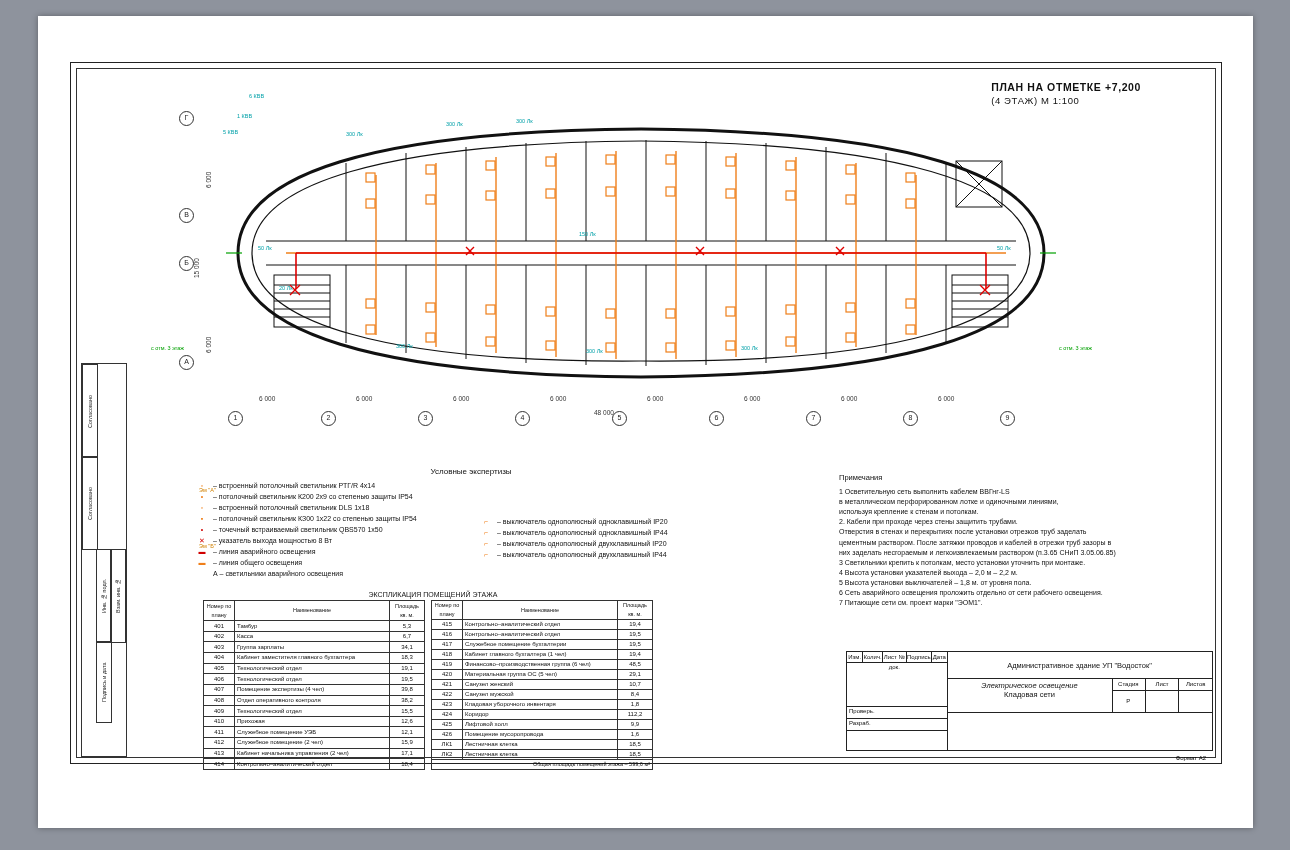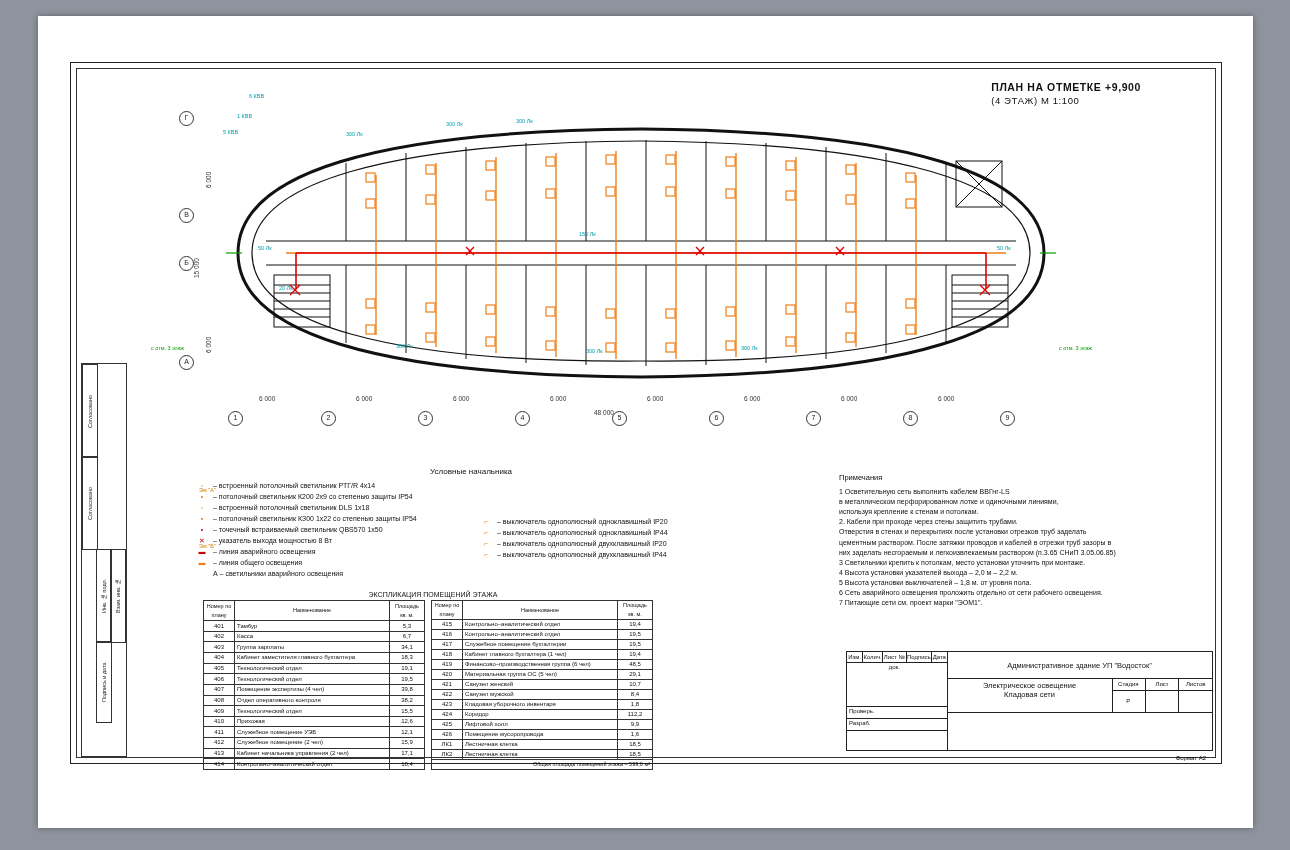--- a/index.html
+++ b/index.html
@@ -70,21 +70,21 @@
 <body>
 
 <div class="viewport">
   <div class="paper">
     <div class="sheet">
       <div class="inner-border"></div>
 
       <div class="plan-area">
 
         <div class="plan-title">
-          <span>ПЛАН   НА   ОТМЕТКЕ    +9,900</span>
+          <span>ПЛАН   НА   ОТМЕТКЕ    +7,200</span>
           <span class="sub">(4  ЭТАЖ)   М 1:100</span>
         </div>
 
         <div class="bld">
           <svg width="830" height="300" viewBox="0 0 830 300">
 
             <path d="M12,150 C12,70 150,28 415,26 C680,28 818,70 818,150 C818,230 680,272 415,274 C150,272 12,230 12,150 Z" fill="#ffffff" stroke="#111" stroke-width="3"></path>
             <path d="M26,150 C26,80 160,40 415,38 C670,40 804,80 804,150 C804,220 670,260 415,258 C160,260 26,220 26,150 Z" fill="none" stroke="#111" stroke-width="1.2"></path>
 
             <path d="M40,138 L790,138" stroke="#111" stroke-width="1"></path>
@@ -260,21 +260,21 @@
         <div class="lbl tiny-cyan" style="left:148px;top:212px;">20 Лк</div>
         <div class="lbl tiny-cyan" style="left:448px;top:158px;">150 Лк</div>
         <div class="lbl tiny-cyan" style="left:118px;top:20px;">6 КВВ</div>
         <div class="lbl tiny-cyan" style="left:106px;top:40px;">1 КВВ</div>
         <div class="lbl tiny-cyan" style="left:92px;top:56px;">5 КВВ</div>
         <div class="lbl tiny-green" style="left:20px;top:272px;">с отм. 3 этаж</div>
         <div class="lbl tiny-green" style="left:928px;top:272px;">с отм. 3 этаж</div>
       </div>
 
       <div class="legend">
-        <div class="legend-title">Условные начальника</div>
+        <div class="legend-title">Условные экспертизы</div>
         <div class="legend-2col">
           <div class="col">
             <div class="legend-row">
                 <span class="sym" style="color:#ef7f1a;">▫</span>
                 <span>– встроенный потолочный светильник РТГ/R 4x14</span>
               </div>
             <div class="legend-row">
                 <span class="sym" style="color:#ef7f1a;">•</span>
                 <span>– потолочный светильник К200 2x9 со степенью защиты IP54</span>
               </div>
@@ -529,21 +529,21 @@
           <div style="position:absolute;left:0;top:66px;right:0;height:12px;border-bottom:1px solid #222;">
             <span class="tb-txt" style="left:2px;top:2px;">Разраб.</span>
           </div>
         </div>
 
         <div class="tb-mid" style="height:98px;">
           <div style="position:absolute;left:0;top:0;right:0;height:26px;border-bottom:1px solid #222;display:flex;align-items:center;justify-content:center;">
             <span class="tb-cap">Административное здание  УП "Водосток"</span>
           </div>
           <div style="position:absolute;left:0;top:26px;width:165px;height:34px;border-right:1px solid #222;border-bottom:1px solid #222;text-align:center;">
-            <div class="tb-cap" style="margin-top:3px;">Электрическое освещение</div>
+            <div class="tb-cap" style="margin-top:3px;font-style:italic;">Электрическое освещение</div>
             <div class="tb-cap">Кладовая сети</div>
           </div>
           <div style="position:absolute;left:165px;top:26px;right:0;height:12px;border-bottom:1px solid #222;display:flex;">
             <span class="tb-txt" style="position:static;flex:1;text-align:center;line-height:12px;">Стадия</span>
             <span class="tb-txt" style="position:static;flex:1;text-align:center;line-height:12px;border-left:1px solid #222;">Лист</span>
             <span class="tb-txt" style="position:static;flex:1;text-align:center;line-height:12px;border-left:1px solid #222;">Листов</span>
           </div>
           <div style="position:absolute;left:165px;top:38px;right:0;height:22px;border-bottom:1px solid #222;display:flex;">
             <span class="tb-txt" style="position:static;flex:1;text-align:center;line-height:22px;">Р</span>
             <span class="tb-txt" style="position:static;flex:1;border-left:1px solid #222;"></span>

